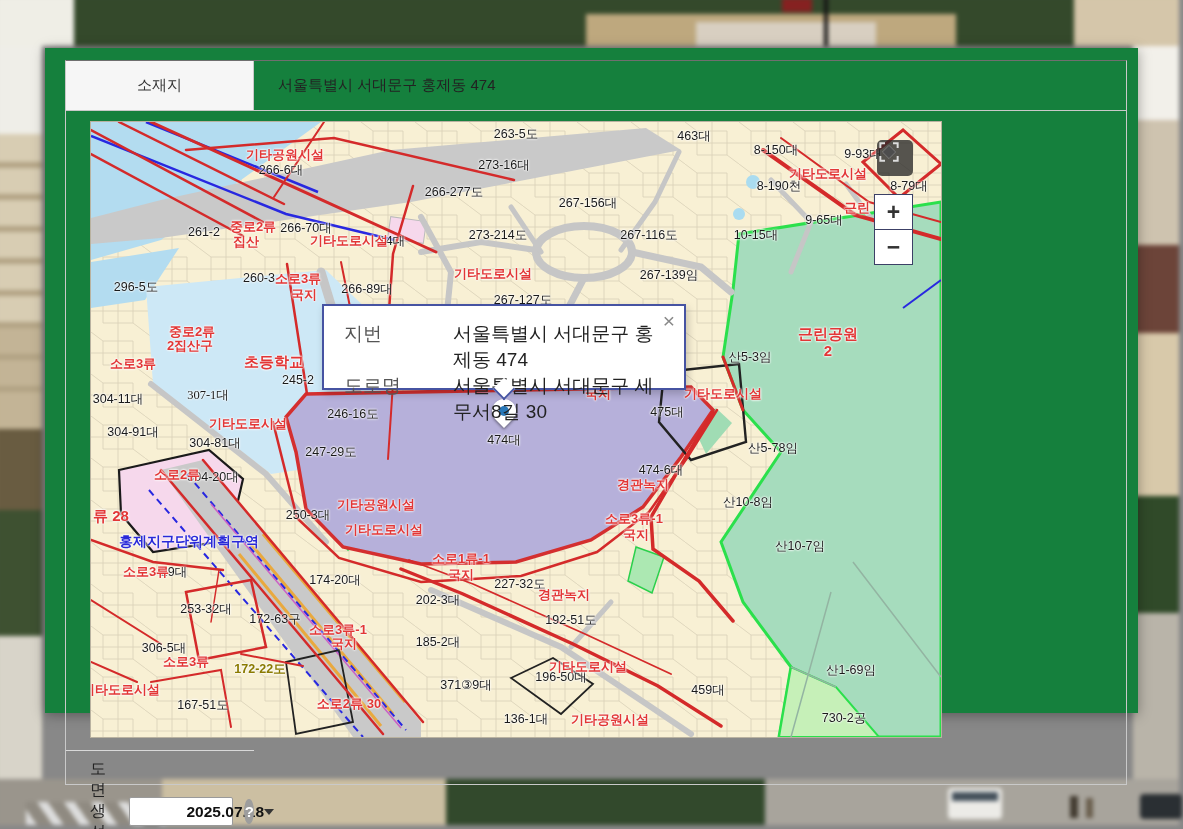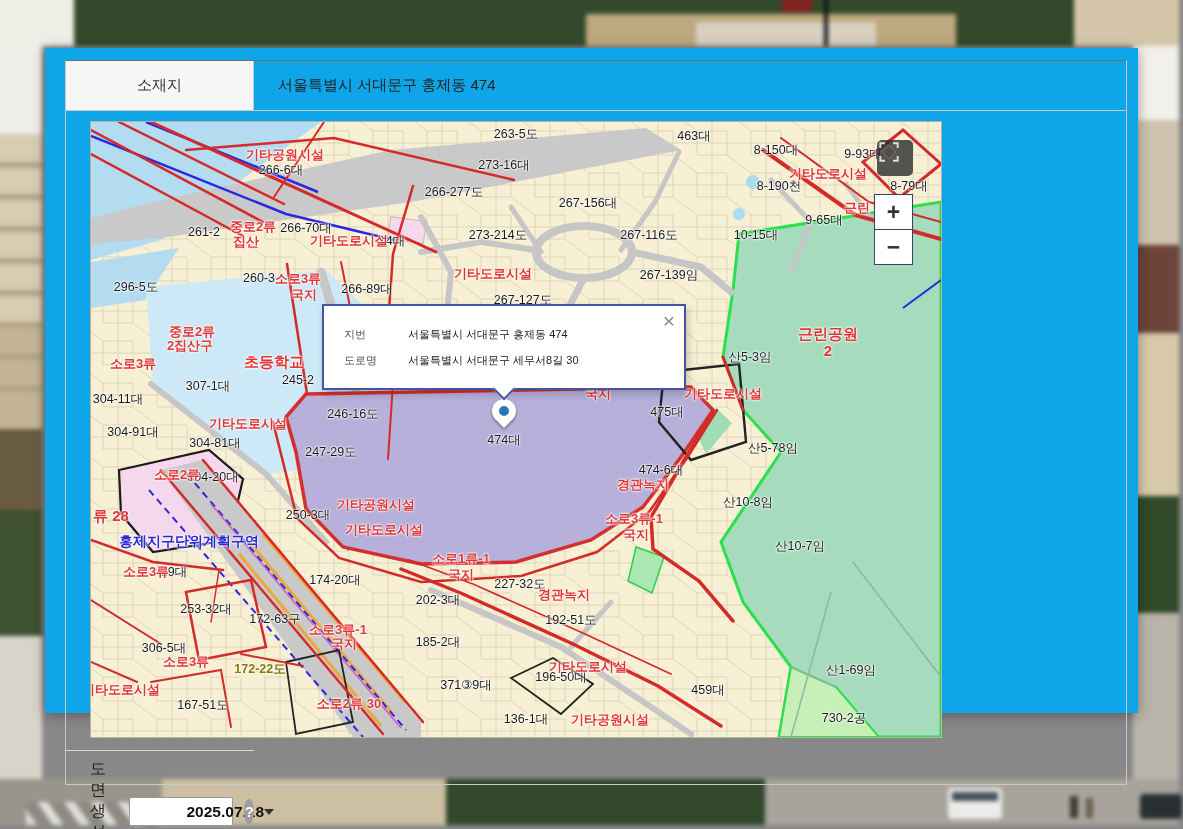--- a/index.html
+++ b/index.html
@@ -6,21 +6,21 @@
   body{width:1183px;height:829px;overflow:hidden;position:relative;
        font-family:"Liberation Sans","DejaVu Sans",sans-serif;background:#888;}
 
   
   .photo{position:absolute;inset:0;}
   .photo-inner{position:absolute;inset:-4px;filter:blur(2px) saturate(.95);}
   .ph{position:absolute;}
 
   
   .dialog{position:absolute;left:45px;top:48px;width:1093px;height:665px;
-          background:#0ea5e9;box-shadow:0 2px 12px rgba(0,0,0,.35);z-index:5;}
+          background:#15803d;box-shadow:0 2px 12px rgba(0,0,0,.35);z-index:5;}
   .tbl{position:absolute;left:20px;top:12px;width:1062px;height:725px;
        border:1px solid #c9c9c9;border-top:1px solid #6f6f6f;box-sizing:border-box;
        display:grid;grid-template-columns:188px 1fr;grid-template-rows:50px 1fr;}
   .th{background:#f6f6f6;border-right:1px solid #c9c9c9;display:flex;
       align-items:center;justify-content:center;font-size:15px;color:#333;}
   .th.r1{border-bottom:1px solid #c9c9c9;}
   .td.r1{border-bottom:1px solid #c9c9c9;display:flex;align-items:center;
          padding-left:24px;font-size:15px;color:#222;}
   .td-map{padding:10px 0 0 24px;position:relative;box-sizing:border-box;}
 
@@ -41,21 +41,21 @@
        background:#fff;border-radius:50% 50% 50% 0;transform:rotate(-45deg);
        box-shadow:-1px 1px 3px rgba(0,0,0,.45);z-index:3;}
   .pin-dot{position:absolute;left:7px;top:7px;width:10px;height:10px;
            border-radius:50%;background:#2878b8;}
 
   
   .popup{position:absolute;left:231px;top:182px;width:364px;height:86px;
          background:#fff;border:2px solid #4653a2;box-sizing:border-box;
          box-shadow:2px 4px 8px rgba(0,0,0,.2);z-index:4;
          padding:15px 18px 0 20px;}
-  .popup-row{font-size:11px;line-height:26px;color:#222;display:flex;}
+  .popup-row{font-size:19px;line-height:26px;color:#222;display:flex;gap:45px;}
   .popup-label{width:64px;color:#555;flex:none;}
   .popup-close{position:absolute;right:9px;top:4px;font-size:21px;color:#888;
                cursor:pointer;line-height:21px;}
   .popup-tail{position:absolute;left:50%;bottom:-9px;width:14px;height:14px;
               margin-left:-8px;background:#fff;border-right:2px solid #4653a2;
               border-bottom:2px solid #4653a2;transform:rotate(45deg);}
 
   
   .ctrl-full{position:absolute;left:786px;top:18px;width:36px;height:36px;
              background:rgba(40,40,40,.78);border-radius:5px;z-index:6;
@@ -239,21 +239,21 @@
             <span class="ml k" style="left: 432px; top: 178px;">267-127도</span>
             <span class="ml k" style="left: 113px; top: 110px;">261-2</span>
             <span class="ml k" style="left: 215px; top: 106px;">266-70대</span>
             <span class="ml k" style="left: 299px; top: 119px;">-14대</span>
             <span class="ml k" style="left: 45px; top: 165px;">296-5도</span>
             <span class="ml k" style="left: 168px; top: 156px;">260-3</span>
             <span class="ml k" style="left: 276px; top: 167px;">266-89대</span>
             <span class="ml k" style="left: 262px; top: 292px;">246-16도</span>
             <span class="ml k" style="left: 240px; top: 330px;">247-29도</span>
             <span class="ml k" style="left: 207px; top: 258px;">245-2</span>
-            <span class="ml k" style="left: 117px; top: 264px;">307-1대</span>
+            <span class="ml k" style="left: 117px; top: 273px; font-family: Liberation Serif, serif;">307-1대</span>
             <span class="ml k" style="left: 27px; top: 277px;">304-11대</span>
             <span class="ml k" style="left: 42px; top: 310px;">304-91대</span>
             <span class="ml k" style="left: 124px; top: 321px;">304-81대</span>
             <span class="ml k" style="left: 122px; top: 355px;">304-20대</span>
             <span class="ml k" style="left: 576px; top: 290px;">475대</span>
             <span class="ml k" style="left: 659px; top: 235px;">산5-3임</span>
             <span class="ml k" style="left: 682px; top: 326px;">산5-78임</span>
             <span class="ml k" style="left: 657px; top: 380px;">산10-8임</span>
             <span class="ml k" style="left: 709px; top: 424px;">산10-7임</span>
             <span class="ml k" style="left: 413px; top: 318px;">474대</span>

